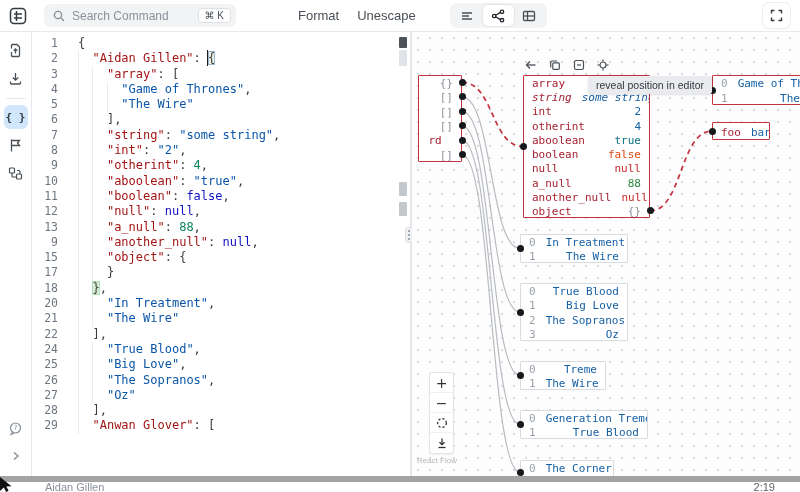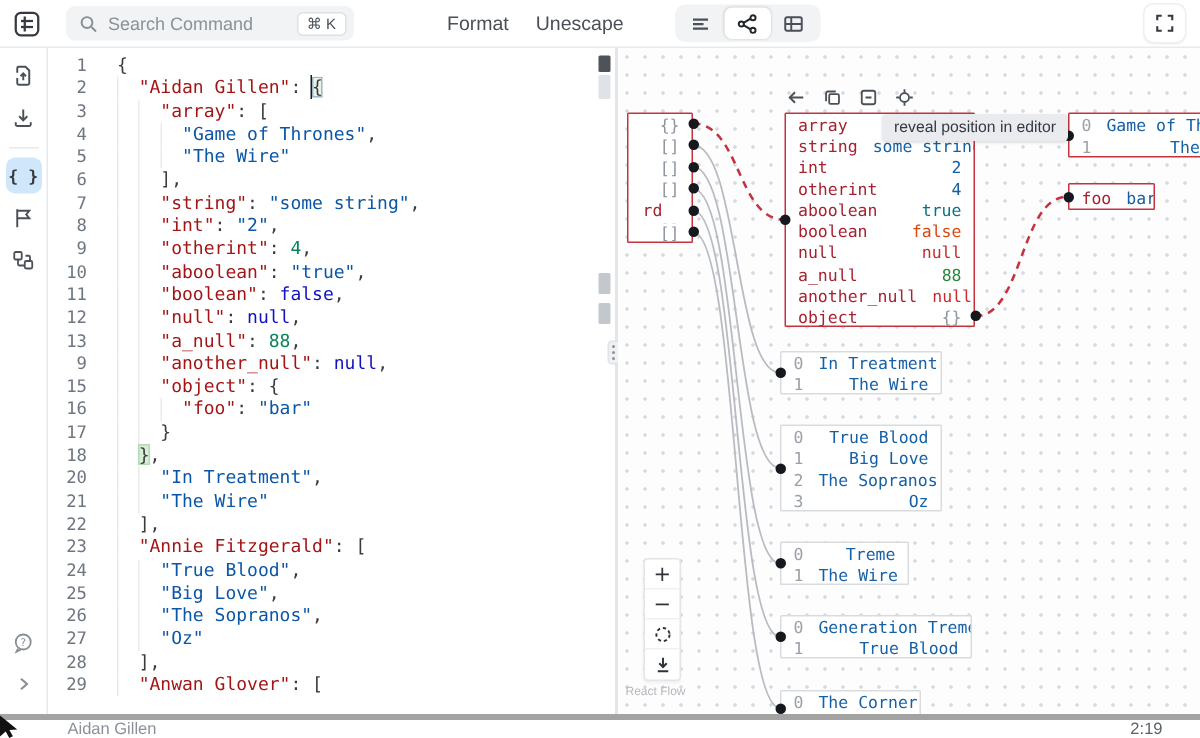--- a/index.html
+++ b/index.html
@@ -79,21 +79,21 @@
              font-size:10.5px; padding:3px 8px; border-radius:3px; box-shadow:0 1px 2px rgba(0,0,0,.12);
              white-space:nowrap; }
   #controls { position:absolute; left:17px; top:340px; width:25px; z-index:4; background:#fff;
               border:1px solid #e2e5e9; border-radius:3px; box-shadow:0 1px 2px rgba(0,0,0,.06); }
   .ctl { height:20px; display:flex; align-items:center; justify-content:center; border-bottom:1px solid #eef0f2;
          cursor:pointer; font-size:14px; color:#2f3337; font-family:"DejaVu Sans", sans-serif; }
   .ctl:last-child { border-bottom:none; }
   #attribution { position:absolute; left:5px; top:424px; font-size:8px; color:#b4b8bd; z-index:1; }
 
   
-  #statusbar { position:absolute; left:0; right:0; bottom:0; height:16px; border-top:4px solid #a3a3a3;
+  #statusbar { position:absolute; left:0; right:0; bottom:0; height:16px; border-top:6px solid #a3a3a3;
                background:#fff; display:flex; align-items:center; font-size:11px; color:#8a919a; }
   #status-path { margin-left:45px; }
   #status-cursor { margin-left:auto; margin-right:25px; color:#5b6167; }
 
   #mouse-cursor { position:absolute; left:0px; top:477px; z-index:9; }
   svg.ic { display:block; }
 </style>
 </head>
 <body>
 
@@ -215,27 +215,25 @@
           <div class="line"><span class="ln">6</span><span class="code"><span class="guide" style="left: 0ch;"></span><span class="guide" style="left: 2ch;"></span><span class="tk-p">    </span><span class="tk-p">],</span></span></div>
           <div class="line"><span class="ln">7</span><span class="code"><span class="guide" style="left: 0ch;"></span><span class="guide" style="left: 2ch;"></span><span class="tk-p">    </span><span class="tk-k">"string"</span><span class="tk-p">: </span><span class="tk-s">"some string"</span><span class="tk-p">,</span></span></div>
           <div class="line"><span class="ln">8</span><span class="code"><span class="guide" style="left: 0ch;"></span><span class="guide" style="left: 2ch;"></span><span class="tk-p">    </span><span class="tk-k">"int"</span><span class="tk-p">: </span><span class="tk-s">"2"</span><span class="tk-p">,</span></span></div>
           <div class="line"><span class="ln">9</span><span class="code"><span class="guide" style="left: 0ch;"></span><span class="guide" style="left: 2ch;"></span><span class="tk-p">    </span><span class="tk-k">"otherint"</span><span class="tk-p">: </span><span class="tk-n">4</span><span class="tk-p">,</span></span></div>
           <div class="line"><span class="ln">10</span><span class="code"><span class="guide" style="left: 0ch;"></span><span class="guide" style="left: 2ch;"></span><span class="tk-p">    </span><span class="tk-k">"aboolean"</span><span class="tk-p">: </span><span class="tk-s">"true"</span><span class="tk-p">,</span></span></div>
           <div class="line"><span class="ln">11</span><span class="code"><span class="guide" style="left: 0ch;"></span><span class="guide" style="left: 2ch;"></span><span class="tk-p">    </span><span class="tk-k">"boolean"</span><span class="tk-p">: </span><span class="tk-b">false</span><span class="tk-p">,</span></span></div>
           <div class="line"><span class="ln">12</span><span class="code"><span class="guide" style="left: 0ch;"></span><span class="guide" style="left: 2ch;"></span><span class="tk-p">    </span><span class="tk-k">"null"</span><span class="tk-p">: </span><span class="tk-b">null</span><span class="tk-p">,</span></span></div>
           <div class="line"><span class="ln">13</span><span class="code"><span class="guide" style="left: 0ch;"></span><span class="guide" style="left: 2ch;"></span><span class="tk-p">    </span><span class="tk-k">"a_null"</span><span class="tk-p">: </span><span class="tk-n">88</span><span class="tk-p">,</span></span></div>
           <div class="line"><span class="ln">9</span><span class="code"><span class="guide" style="left: 0ch;"></span><span class="guide" style="left: 2ch;"></span><span class="tk-p">    </span><span class="tk-k">"another_null"</span><span class="tk-p">: </span><span class="tk-b">null</span><span class="tk-p">,</span></span></div>
           <div class="line"><span class="ln">15</span><span class="code"><span class="guide" style="left: 0ch;"></span><span class="guide" style="left: 2ch;"></span><span class="tk-p">    </span><span class="tk-k">"object"</span><span class="tk-p">: {</span></span></div>
-          <div class="line"><span class="ln">16</span><span class="code"><span class="guide" style="left: 0ch;"></span><span class="guide" style="left: 2ch;"></span><span class="guide" style="left: 4ch;"></span><span class="tk-p">      </span><span class="tk-k">"foo"</span><span class="tk-p">: </span><span class="tk-s">"bar"</span></span></div>
           <div class="line"><span class="ln">17</span><span class="code"><span class="guide" style="left: 0ch;"></span><span class="guide" style="left: 2ch;"></span><span class="tk-p">    </span><span class="tk-p">}</span></span></div>
           <div class="line"><span class="ln">18</span><span class="code"><span class="guide" style="left: 0ch;"></span><span class="tk-p">  </span><span class="tk-p br-mat">}</span><span class="tk-p">,</span></span></div>
           <div class="line"><span class="ln">20</span><span class="code"><span class="guide" style="left: 0ch;"></span><span class="guide" style="left: 2ch;"></span><span class="tk-p">    </span><span class="tk-s">"In Treatment"</span><span class="tk-p">,</span></span></div>
           <div class="line"><span class="ln">21</span><span class="code"><span class="guide" style="left: 0ch;"></span><span class="guide" style="left: 2ch;"></span><span class="tk-p">    </span><span class="tk-s">"The Wire"</span></span></div>
           <div class="line"><span class="ln">22</span><span class="code"><span class="guide" style="left: 0ch;"></span><span class="tk-p">  </span><span class="tk-p">],</span></span></div>
-          <div class="line"><span class="ln">23</span><span class="code"><span class="guide" style="left: 0ch;"></span><span class="tk-p">  </span><span class="tk-k">"Annie Fitzgerald"</span><span class="tk-p">: [</span></span></div>
           <div class="line"><span class="ln">24</span><span class="code"><span class="guide" style="left: 0ch;"></span><span class="guide" style="left: 2ch;"></span><span class="tk-p">    </span><span class="tk-s">"True Blood"</span><span class="tk-p">,</span></span></div>
           <div class="line"><span class="ln">25</span><span class="code"><span class="guide" style="left: 0ch;"></span><span class="guide" style="left: 2ch;"></span><span class="tk-p">    </span><span class="tk-s">"Big Love"</span><span class="tk-p">,</span></span></div>
           <div class="line"><span class="ln">26</span><span class="code"><span class="guide" style="left: 0ch;"></span><span class="guide" style="left: 2ch;"></span><span class="tk-p">    </span><span class="tk-s">"The Sopranos"</span><span class="tk-p">,</span></span></div>
           <div class="line"><span class="ln">27</span><span class="code"><span class="guide" style="left: 0ch;"></span><span class="guide" style="left: 2ch;"></span><span class="tk-p">    </span><span class="tk-s">"Oz"</span></span></div>
           <div class="line"><span class="ln">28</span><span class="code"><span class="guide" style="left: 0ch;"></span><span class="tk-p">  </span><span class="tk-p">],</span></span></div>
           <div class="line"><span class="ln">29</span><span class="code"><span class="guide" style="left: 0ch;"></span><span class="tk-p">  </span><span class="tk-k">"Anwan Glover"</span><span class="tk-p">: [</span></span></div>
         </div>
       <div class="sb-mark" style="top:5px;height:11px;background:#4d5358;"></div>
       <div class="sb-mark" style="top:18px;height:16px;background:#dfe2e6;"></div>
       <div class="sb-mark" style="top:150px;height:14px;background:#c3c8cd;"></div>
@@ -318,21 +316,21 @@
     <div class="gnode sel" style="left: 6px; top: 43px; width: 44px; height: 87px;">
           <div class="grow" style="height: 14.5px;"><span class="gl c-p"></span><span class="gr c-g">{}</span></div>
           <div class="grow" style="height: 14.5px;"><span class="gl c-p"></span><span class="gr c-g">[]</span></div>
           <div class="grow" style="height: 14.5px;"><span class="gl c-p"></span><span class="gr c-g">[]</span></div>
           <div class="grow" style="height: 14.5px;"><span class="gl c-p"></span><span class="gr c-g">[]</span></div>
           <div class="grow" style="height: 14.5px; flex-direction: column;"><span class="gl c-k">rd</span><span class="gr c-g">[]</span></div>
           <div class="grow" style="height: 14.5px;"><span class="gl c-p"></span><span class="gr c-g">[]</span></div>
         </div>
         <div class="gnode sel" style="left: 111px; top: 43px; width: 127px; height: 143px;">
           <div class="grow" style="height: 14.3px;"><span class="gl c-k">array</span><span class="gr c-p"></span></div>
-          <div class="grow" style="height: 14.3px;"><span class="gl c-k">string</span><span class="gr c-s">some string</span></div>
+          <div class="grow" style="height: 14.3px; font-style: italic;"><span class="gl c-k">string</span><span class="gr c-s">some string</span></div>
           <div class="grow" style="height: 14.3px;"><span class="gl c-k">int</span><span class="gr c-s">2</span></div>
           <div class="grow" style="height: 14.3px;"><span class="gl c-k">otherint</span><span class="gr c-s">4</span></div>
           <div class="grow" style="height: 14.3px;"><span class="gl c-k">aboolean</span><span class="gr c-t">true</span></div>
           <div class="grow" style="height: 14.3px;"><span class="gl c-k">boolean</span><span class="gr c-f">false</span></div>
           <div class="grow" style="height: 14.3px;"><span class="gl c-k">null</span><span class="gr c-x">null</span></div>
           <div class="grow" style="height: 14.3px;"><span class="gl c-k">a_null</span><span class="gr c-n">88</span></div>
           <div class="grow" style="height: 14.3px;"><span class="gl c-k">another_null</span><span class="gr c-x">null</span></div>
           <div class="grow" style="height: 14.3px;"><span class="gl c-k">object</span><span class="gr c-g">{}</span></div>
         </div>
         <div class="gnode sel" style="left: 300px; top: 43px; width: 130px; height: 30px;">

